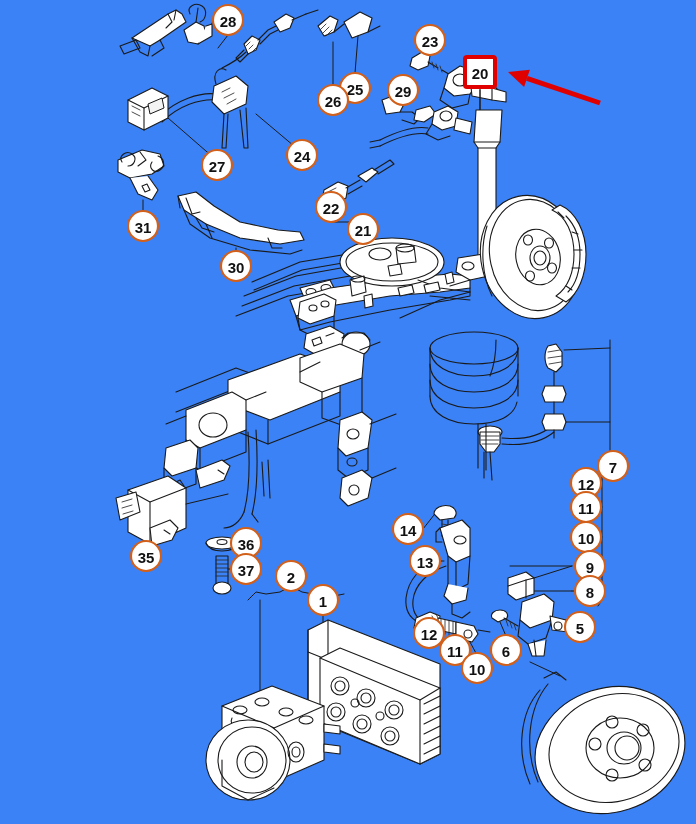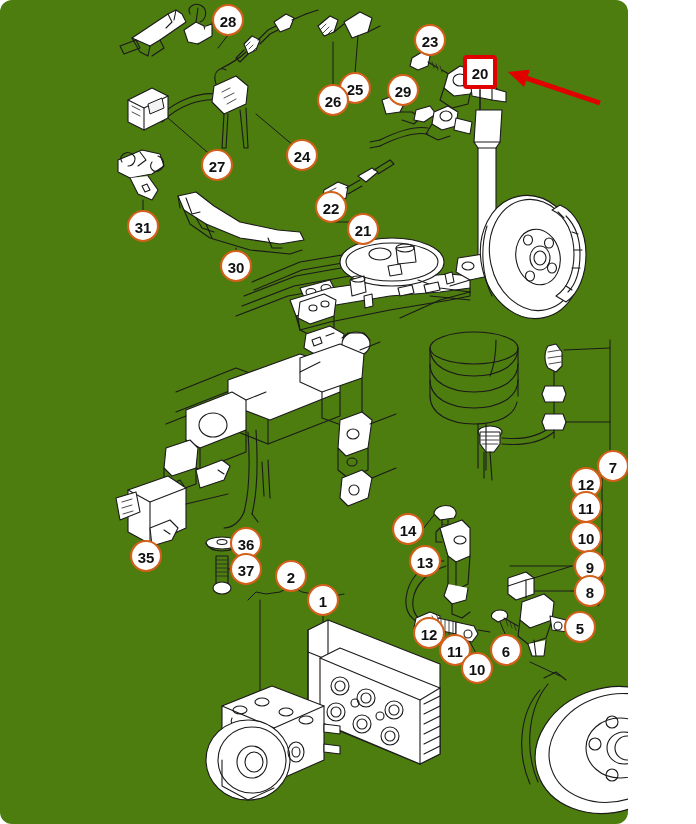--- a/index.html
+++ b/index.html
@@ -5,25 +5,24 @@
   html, body {
     margin: 0;
     padding: 0;
     background: #ffffff;
   }
   body {
     font-family: "Liberation Sans", sans-serif;
   }
   #diagram-root {
     position: relative;
-    width: 628px;
+    width: 696px;
     height: 824px;
-    background: #4d7c0f;
+    background: #3b82f6;
     overflow: hidden;
-    border-radius: 12px;
   }
   #diagram-svg {
     position: absolute;
     left: 0;
     top: 0;
     width: 696px;
     height: 824px;
   }
   .part-line {
     fill: none;

